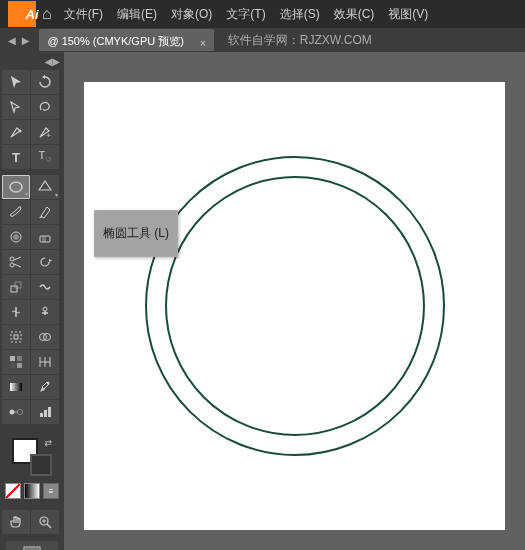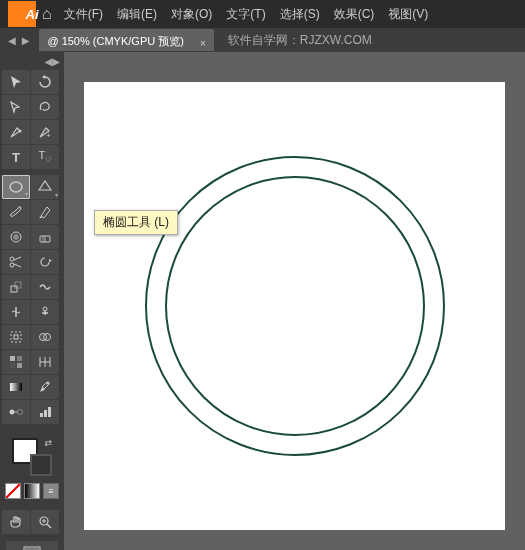--- a/index.html
+++ b/index.html
@@ -250,23 +250,23 @@
       border-radius: 50%;
       border: 2px solid #1a4a3a;
       background: transparent;
     }
 
     
     #tooltip {
       position: absolute;
       top: 158px;
       left: 30px;
-      background: #fef9c3;
+      background: #a3a3a3;
       border: 1px solid #aaa;
-      padding: 3px 8px;
+      padding: 14px 8px;
       font-size: 12px;
       color: #222;
       white-space: nowrap;
       box-shadow: 1px 1px 3px rgba(0,0,0,0.3);
       z-index: 10;
     }
 
     
     .tool-btn.ellipse-active {
       background: #777;

